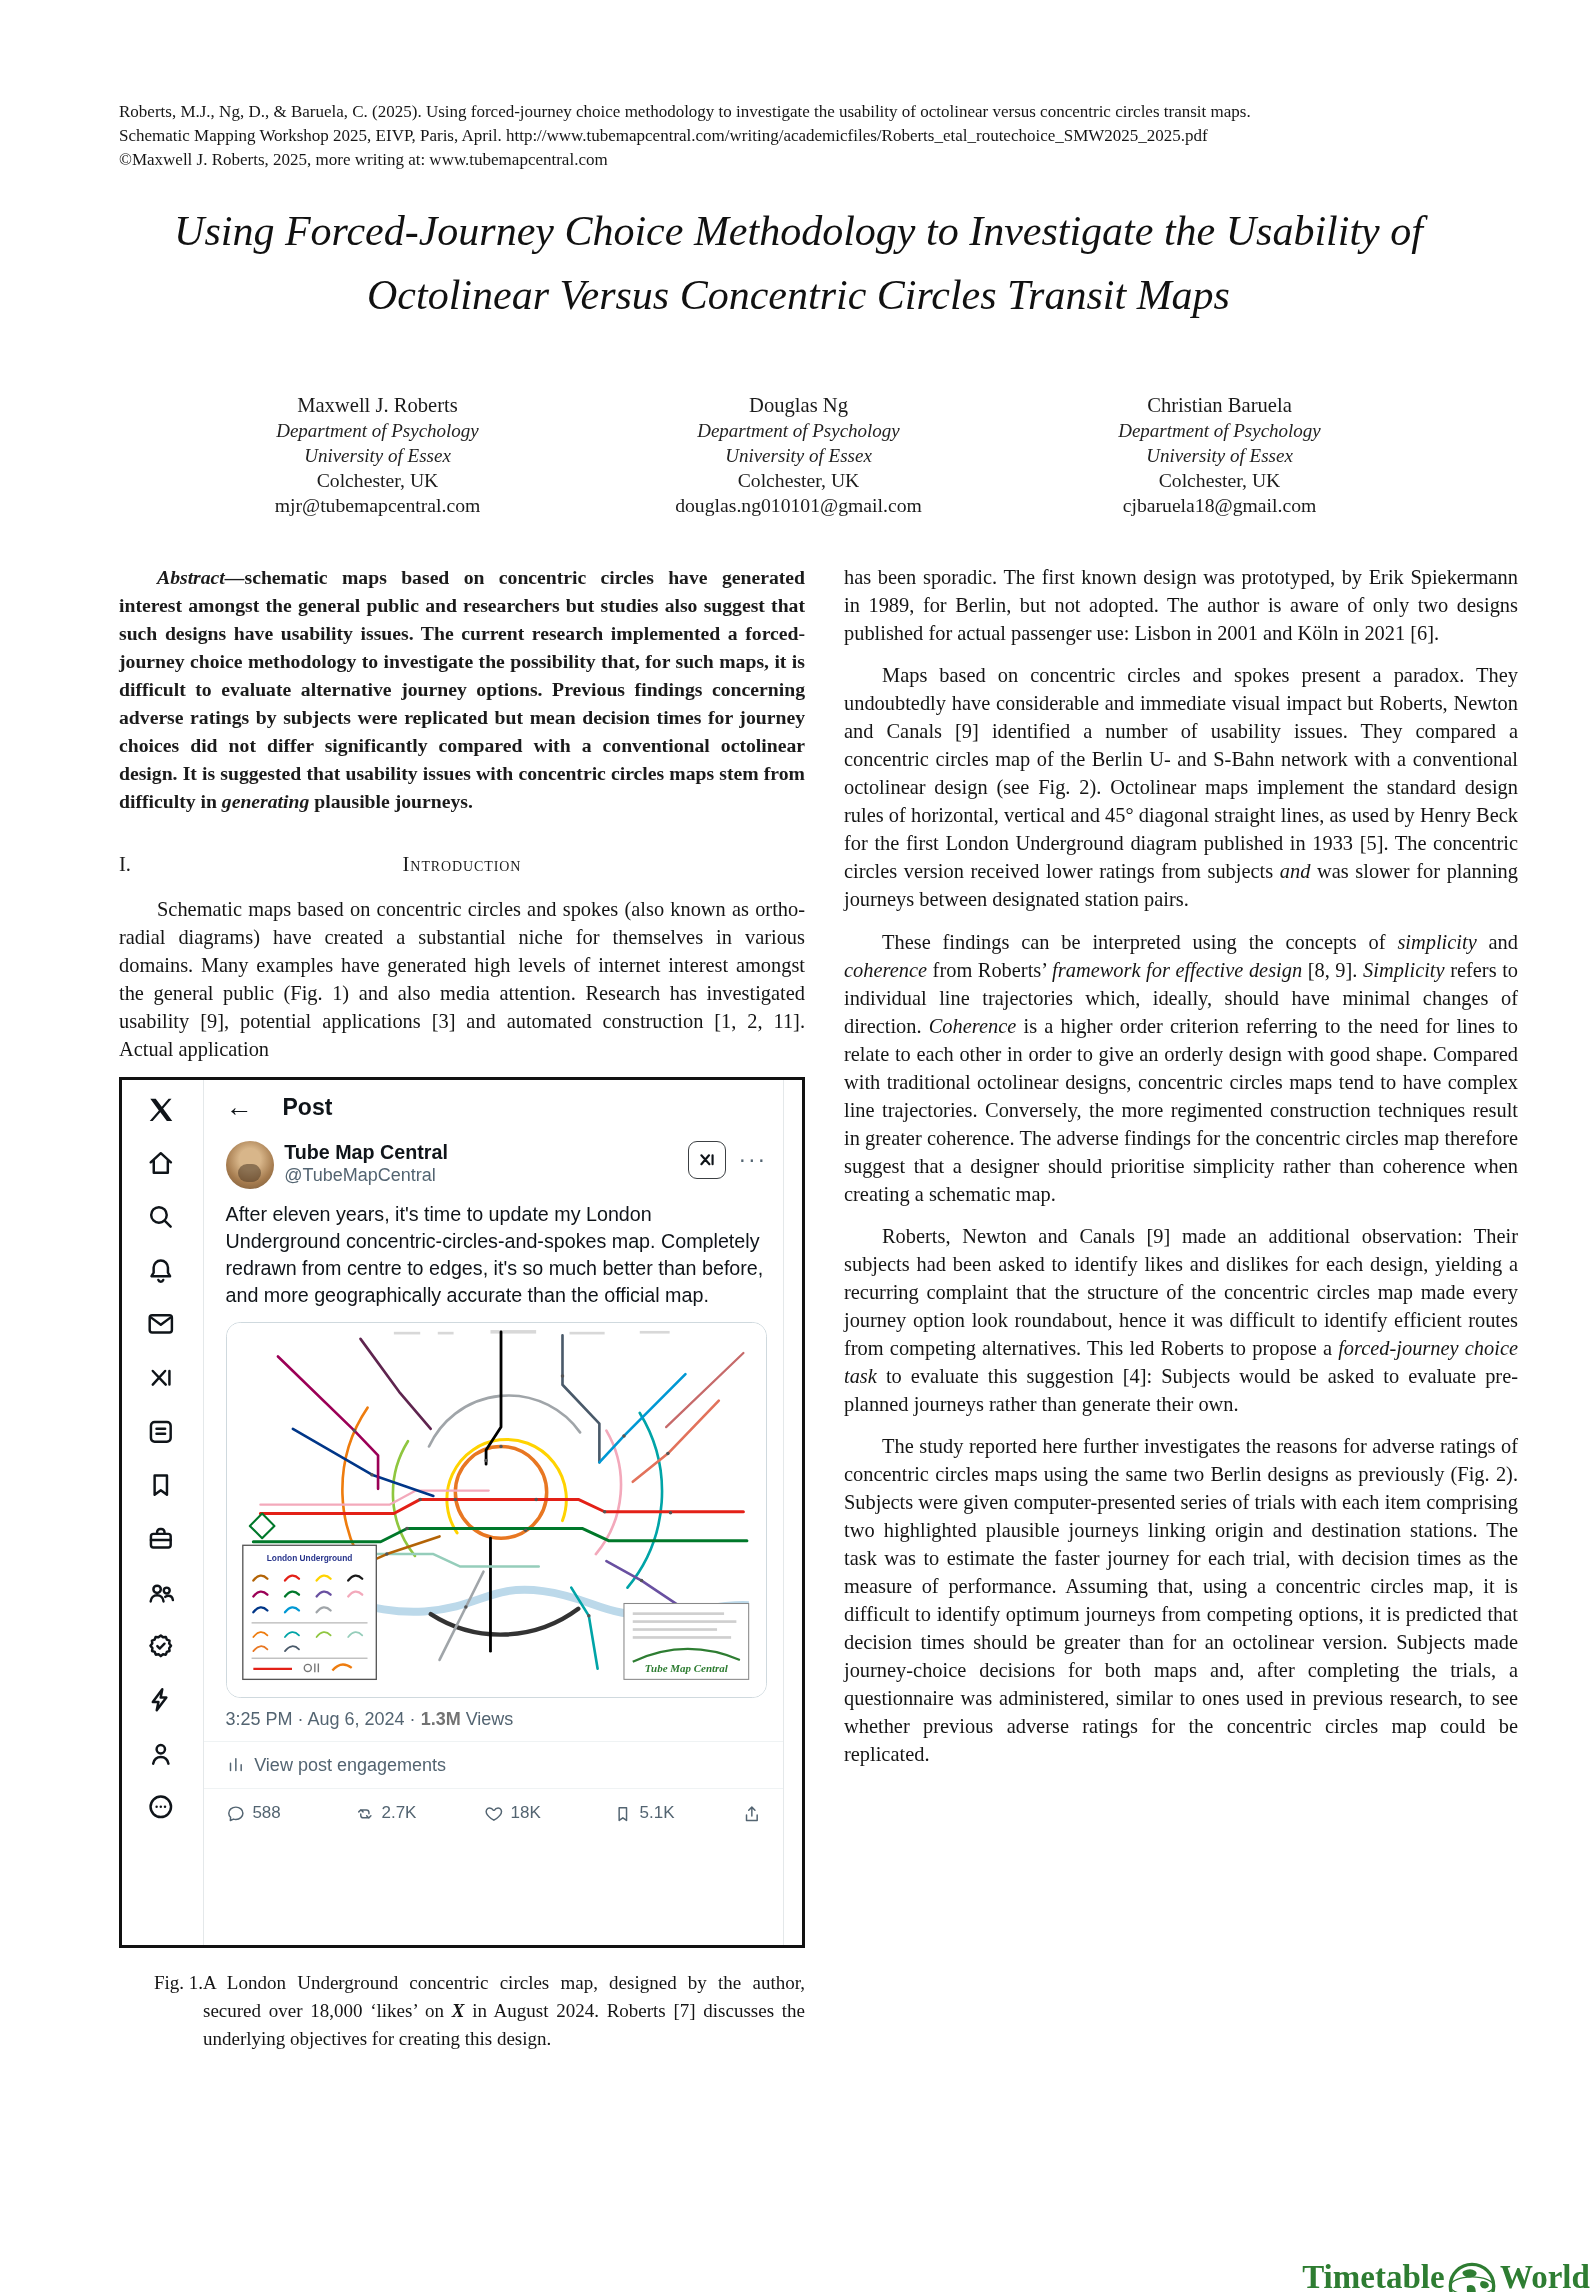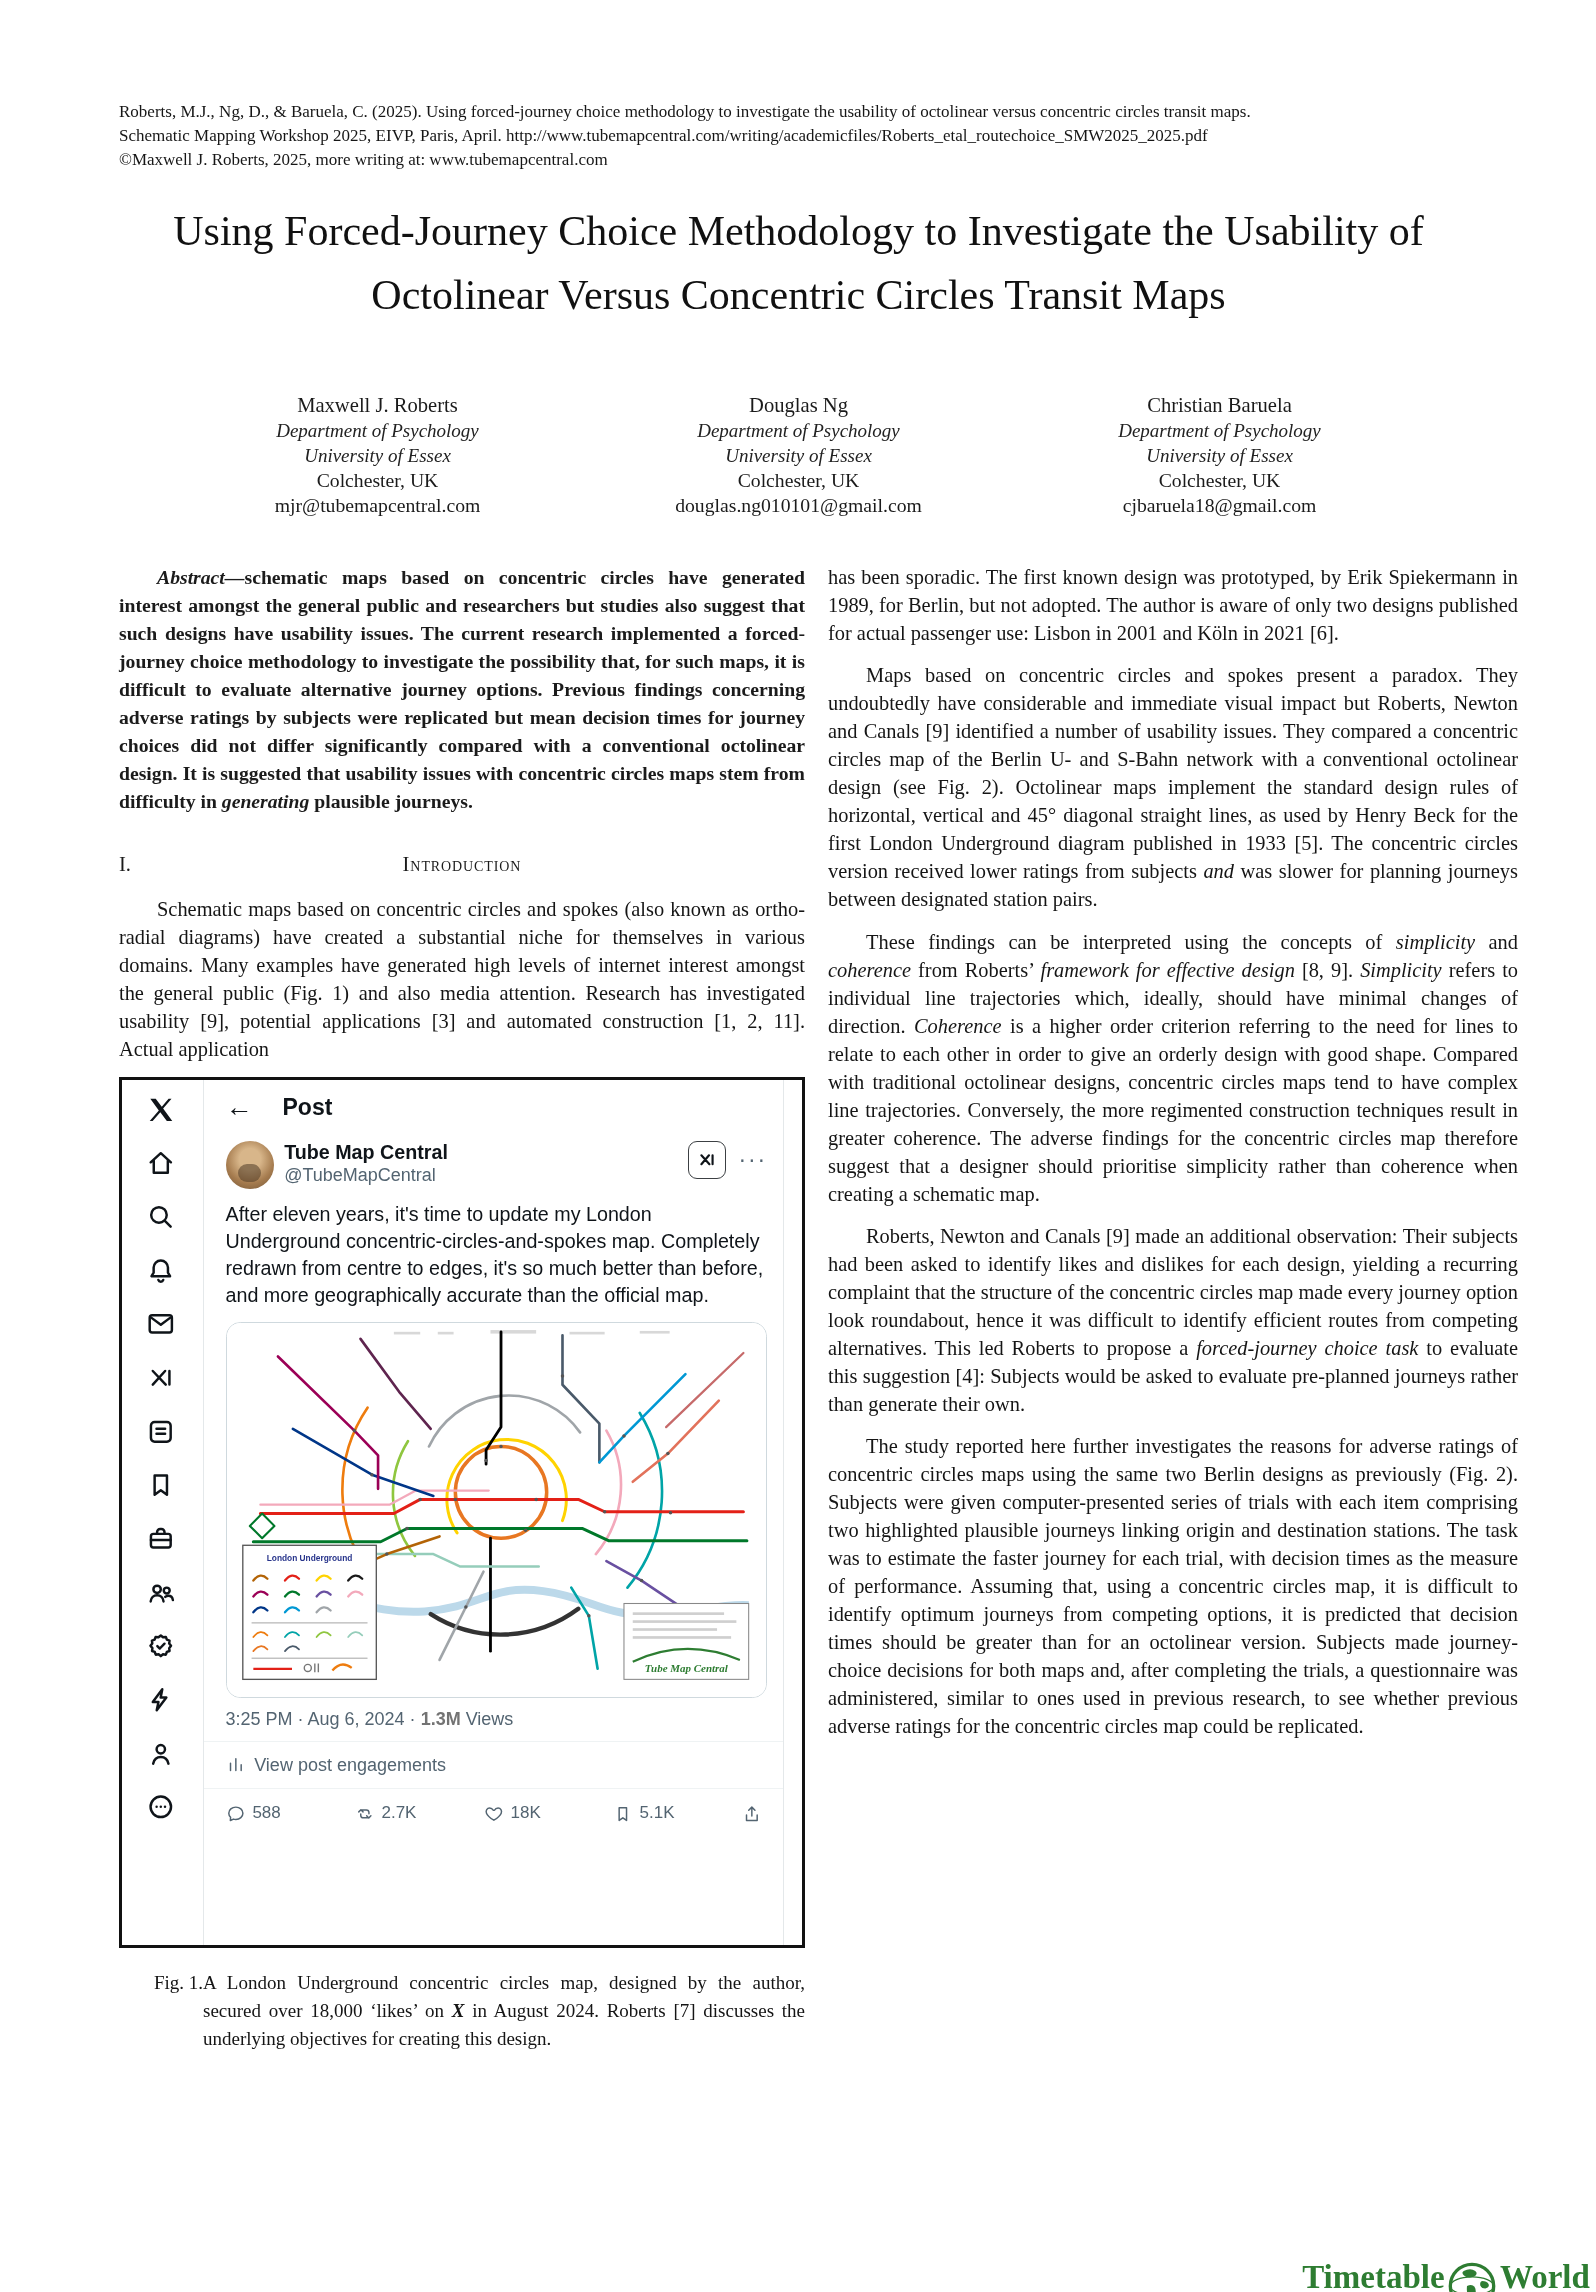--- a/index.html
+++ b/index.html
@@ -6,29 +6,29 @@
   html,body { background:#ffffff; }
   .page {
     position:relative; width:1597px; height:2293px; background:#fff;
     font-family:"Liberation Serif", serif; color:#1b1b1b; overflow:hidden;
   }
   
   .cite-header { padding:100px 81px 0 119px; font-size:17px; line-height:24px; color:#161616; }
   
   .paper-title {
     margin:27px auto 0; width:1299px; text-align:center;
-    font-size:42px; font-weight:400; line-height:64px; color:#111;
+    font-size:42px; font-weight:400; line-height:64px; color:#111;font-style:italic;
   }
   
   .authors { display:flex; justify-content:center; gap:99px; margin-top:66px; }
   .author { text-align:center; font-size:19.7px; line-height:25px; width:322px; }
   .author .a-name { font-size:20.6px; }
   .author .a-aff { font-style:italic; font-size:19px; color:#222; }
   
-  .columns { display:flex; gap:23px; padding:0 79px 0 119px; margin-top:45px; }
+  .columns { display:flex; gap:39px; padding:0 79px 0 119px; margin-top:45px; }
   .col-left  { width:686px; }
   .col-right { width:690px; }
   .body-p { font-size:20.4px; line-height:28px; text-align:justify; text-indent:38px; color:#151515; }
   .body-p + .body-p { margin-top:14.3px; }
   .no-indent { text-indent:0; }
   .it { font-style:italic; }
   .abstract { font-weight:bold; font-size:19.7px; line-height:28px; text-align:justify; text-indent:38px; }
   .abstract .ab-label { font-style:italic; }
   .keywords { margin-top:27px; font-weight:bold; font-style:italic; font-size:19.7px; line-height:28px; text-align:justify; text-indent:38px; }
   .sec-heading { position:relative; margin-top:38px; height:29px; font-size:20.6px; }

